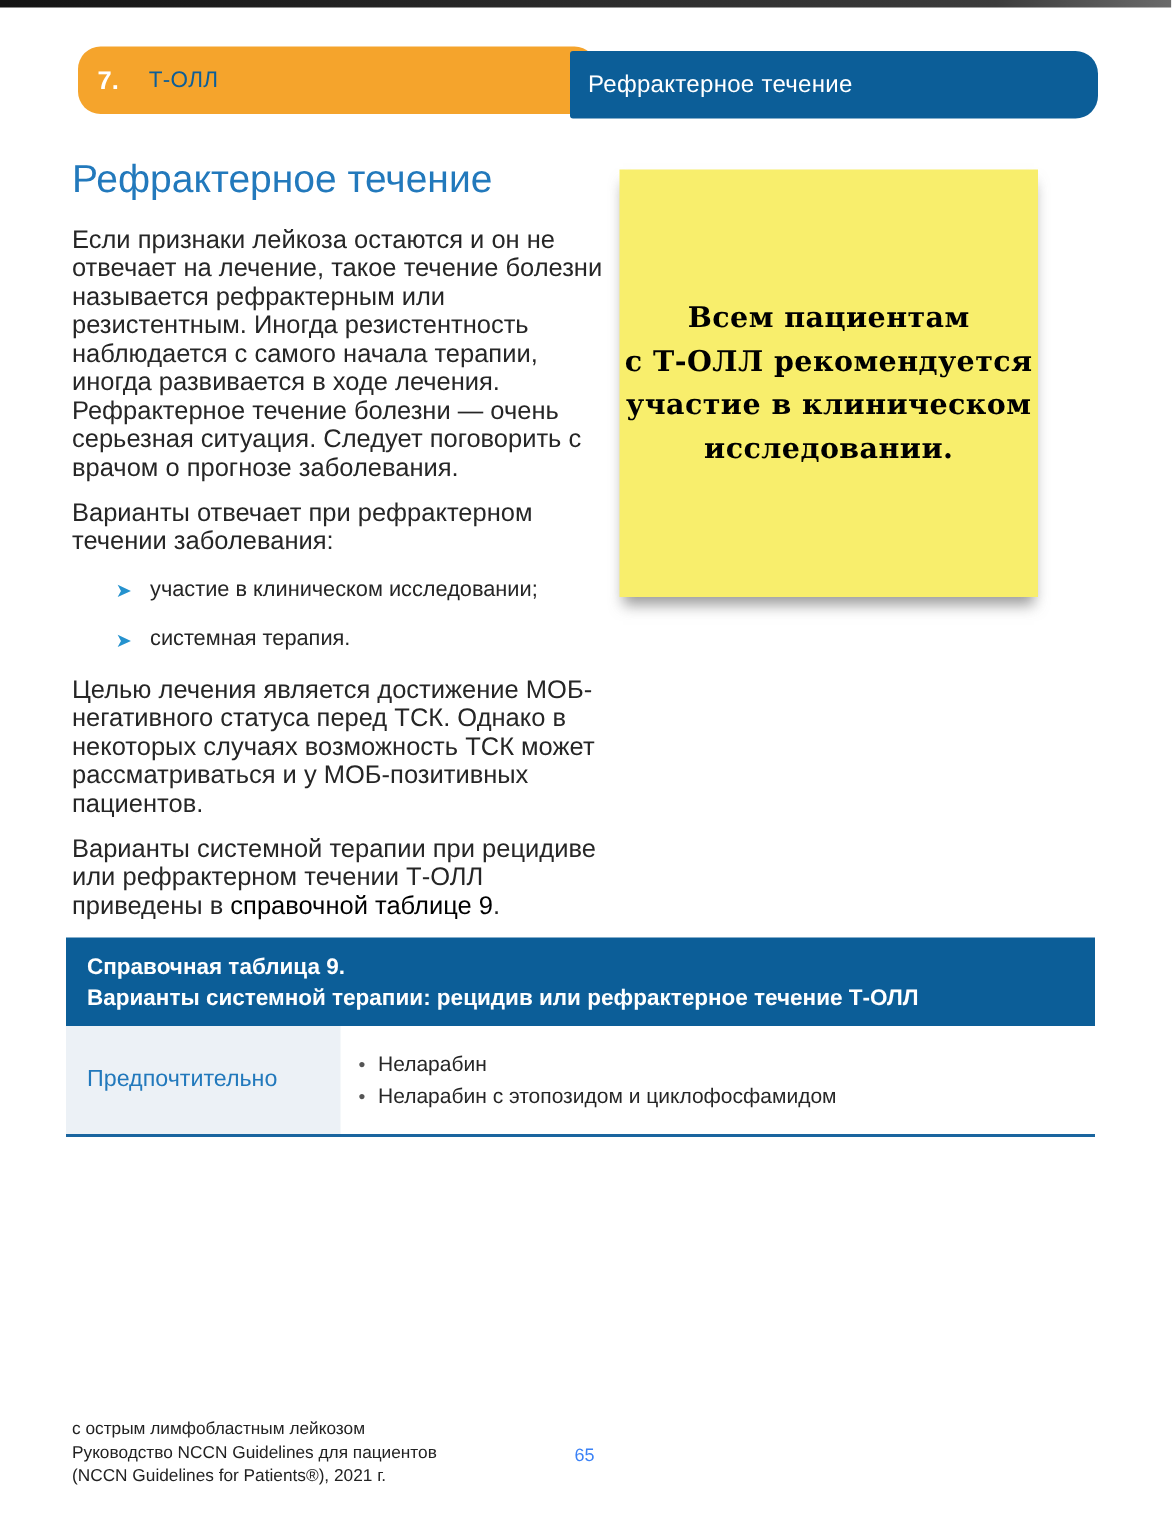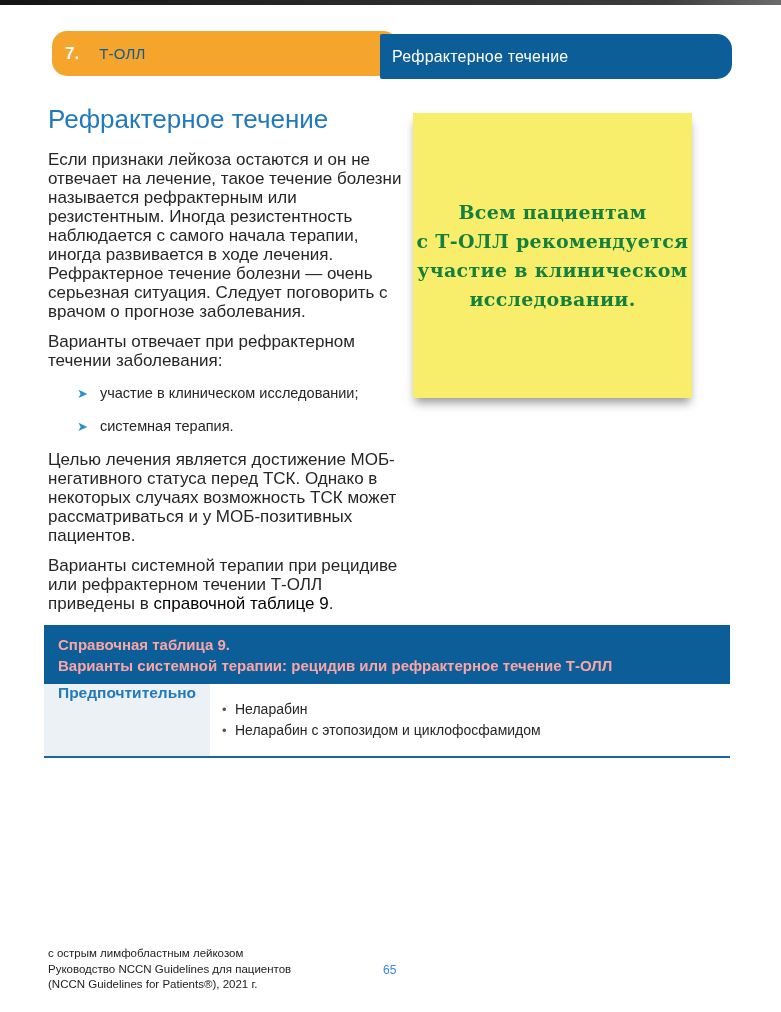--- a/index.html
+++ b/index.html
@@ -78,48 +78,48 @@
     background: #F8EE6C;
     box-shadow: 0 7px 9px -2px rgba(90,90,90,0.6);
     display: flex; flex-direction: column;
     align-items: center; justify-content: center;
     text-align: center;
   }
   .note .note-line {
     font-family: "DejaVu Serif", serif;
     font-weight: bold;
     font-size: 19px; line-height: 29px;
-    color: #15803d;
+    color: #000000;
     letter-spacing: .3px;
   }
 
   
   .ref-table {
     position: absolute; left: 44px; top: 625px;
     width: 686px;
   }
   .ref-table .thead {
     background: #0C5E98;
-    color: #fca5a5;
+    color: #ffffff;
     padding: 9px 14px 8px 14px;
   }
   .ref-table .thead div {
     font-weight: bold; font-size: 15px; line-height: 21px;
   }
   .ref-table .trow {
     display: flex;
     height: 74px;
     border-bottom: 2px solid #1A659F;
   }
   .ref-table .cell-label {
-    width: 166px;
+    width: 183px;
     background: #ECF1F6;
-    display: flex; align-items: flex-start;
+    display: flex; align-items: center;
     padding-left: 14px;
-    color: #2279BC; font-weight: bold; font-size: 15.5px;
+    color: #2279BC; font-weight: normal; font-size: 15.5px;
   }
   .ref-table .cell-items {
     flex: 1;
     display: flex; flex-direction: column; justify-content: center;
     padding-left: 12px;
   }
   .ref-table .cell-items .item {
     font-size: 14px; line-height: 21px; color: #262626;
     position: relative; padding-left: 13px;
   }

